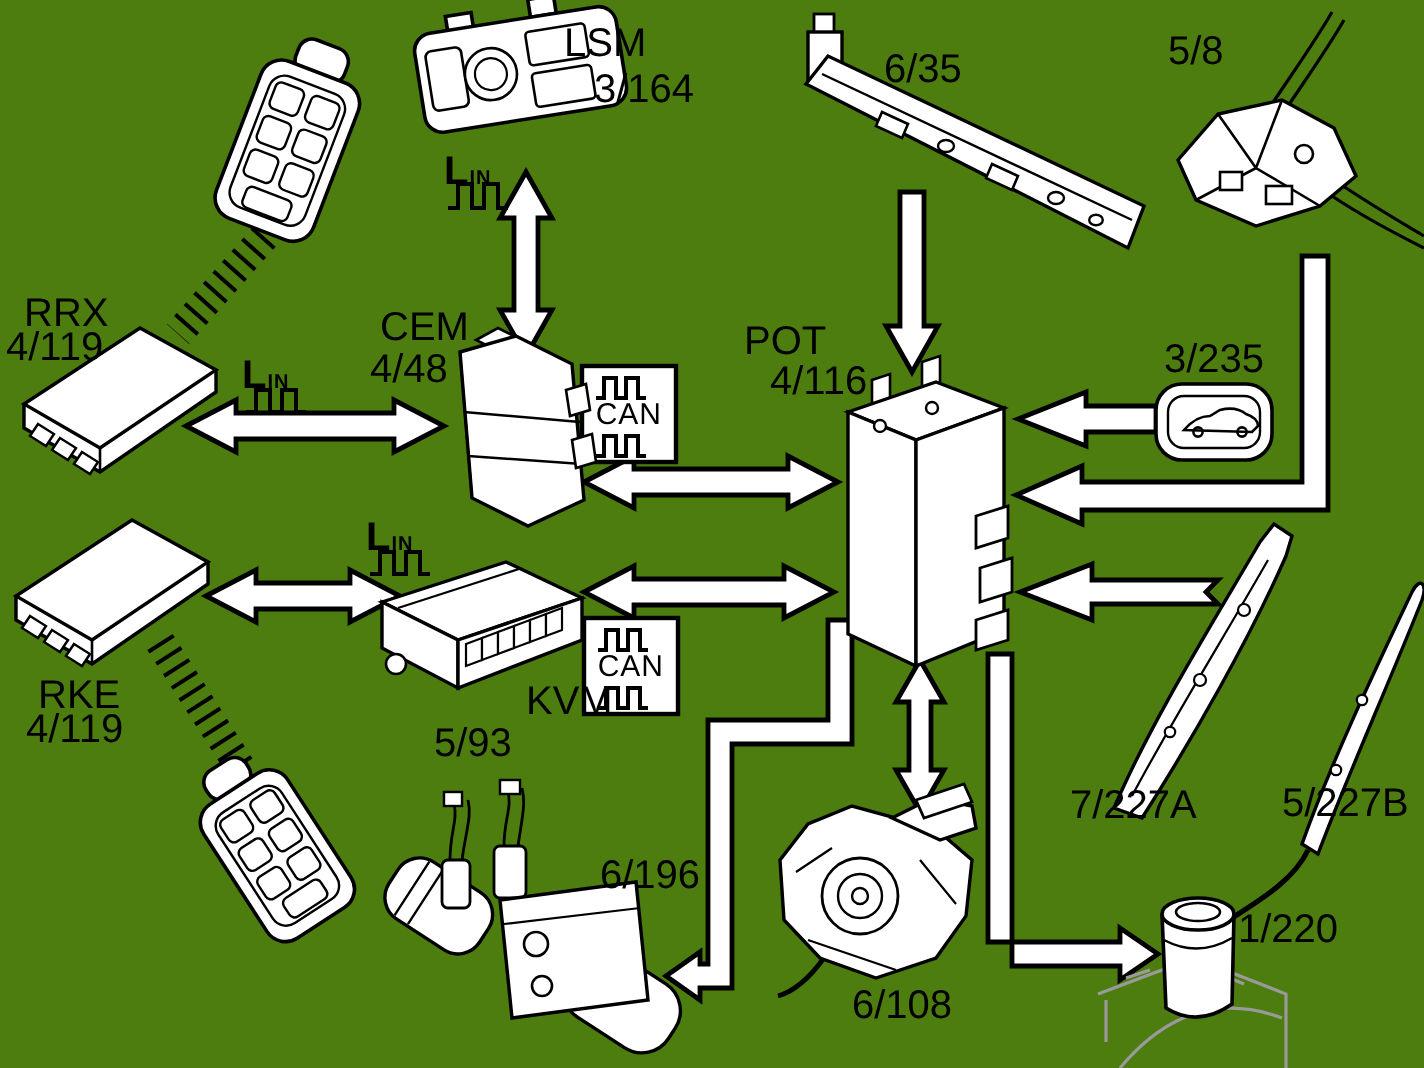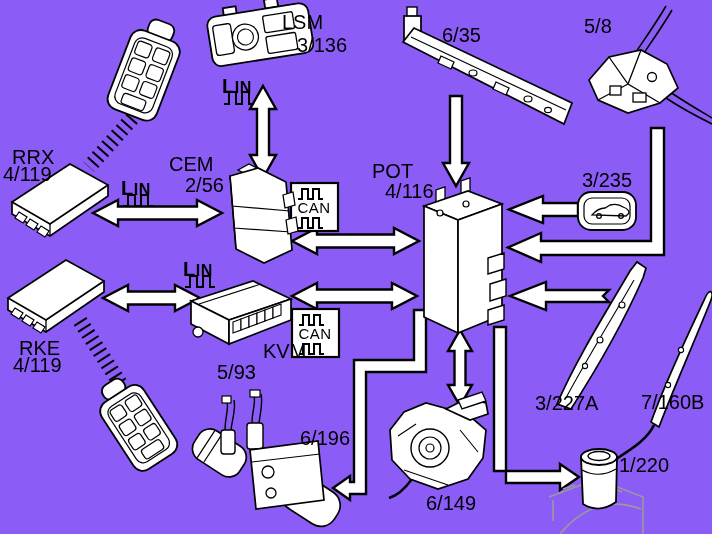--- a/index.html
+++ b/index.html
@@ -1,22 +1,22 @@
 <!DOCTYPE html>
 <html><head>
 <meta charset="utf-8">
 <style>
   html,body{margin:0;padding:0;background:#fff;}
-  #stage{position:relative;width:712px;height:534px;background:#8b5cf6;overflow:hidden;
+  #stage{position:relative;width:712px;height:534px;background:#4d7c0f;overflow:hidden;
          font-family:"Liberation Sans",sans-serif;}
   #gfx{position:absolute;left:0;top:0;}
   .lbl{position:absolute;font-size:20px;line-height:1.05;color:#000;white-space:nowrap;}
-  .lin{font-weight:bold;font-size:16px;letter-spacing:.5px;}
+  .lin{font-weight:bold;font-size:10px;letter-spacing:.5px;}
   .lin::first-letter{font-size:20px;}
-  .can{font-size:15px;letter-spacing:.5px;width:34px;text-align:center;}
+  .can{font-size:15px;letter-spacing:.5px;width:34px;text-align:right;}
 </style>
 </head>
 <body>
 
 <div id="stage">
 
 <svg id="gfx" width="712" height="534" viewBox="0 0 712 534">
 
   <path d="M137,113 L89,167" fill="none" stroke="#000" stroke-width="15" stroke-dasharray="2 5.2" stroke-linecap="butt"></path>
   <path d="M80,321 L121,385" fill="none" stroke="#000" stroke-width="15" stroke-dasharray="2 5.2" stroke-linecap="butt"></path>
@@ -250,38 +250,38 @@
 
   <g fill="#fff" stroke="#000" stroke-width="1.8">
     <path d="M581,457 L583,504 Q599,514 616,502 L617,457"></path>
     <ellipse cx="599" cy="457" rx="18" ry="8"></ellipse>
     <ellipse cx="599" cy="456" rx="11" ry="4.5" stroke-width="1.3"></ellipse>
     <path d="M582,470 Q599,479 616,469" stroke-width="1.2" fill="none"></path>
   </g>
 </svg>
 
   <div class="lbl" style="left:282px;top:12px">LSM</div>
-  <div class="lbl" style="left:297px;top:35px">3/136</div>
+  <div class="lbl" style="left:297px;top:35px">3/164</div>
   <div class="lbl" style="left:442px;top:25px">6/35</div>
   <div class="lbl" style="left:584px;top:16px">5/8</div>
   <div class="lbl" style="left:12px;top:147px">RRX</div>
   <div class="lbl" style="left:3px;top:164px">4/119</div>
-  <div class="lbl" style="left:169px;top:154px">CEM</div>
-  <div class="lbl" style="left:185px;top:175px">2/56</div>
+  <div class="lbl" style="left:190px;top:154px">CEM</div>
+  <div class="lbl" style="left:185px;top:175px">4/48</div>
   <div class="lbl" style="left:372px;top:161px">POT</div>
   <div class="lbl" style="left:385px;top:181px">4/116</div>
   <div class="lbl" style="left:582px;top:170px">3/235</div>
   <div class="lbl" style="left:19px;top:338px">RKE</div>
   <div class="lbl" style="left:13px;top:355px">4/119</div>
   <div class="lbl" style="left:263px;top:341px">KVM</div>
   <div class="lbl" style="left:217px;top:362px">5/93</div>
   <div class="lbl" style="left:300px;top:428px">6/196</div>
-  <div class="lbl" style="left:426px;top:493px">6/149</div>
-  <div class="lbl" style="left:535px;top:393px">3/227A</div>
-  <div class="lbl" style="left:641px;top:392px">7/160B</div>
+  <div class="lbl" style="left:426px;top:493px">6/108</div>
+  <div class="lbl" style="left:535px;top:393px">7/227A</div>
+  <div class="lbl" style="left:641px;top:392px">5/227B</div>
   <div class="lbl" style="left:619px;top:455px">1/220</div>
 
   <div class="lbl lin" style="left:222px;top:76px">LIN</div>
   <div class="lbl lin" style="left:121px;top:178px">LIN</div>
   <div class="lbl lin" style="left:183px;top:259px">LIN</div>
   <div class="lbl can" style="left:297px;top:200px">CAN</div>
   <div class="lbl can" style="left:298px;top:326px">CAN</div>
 </div>
 
 </body></html>

